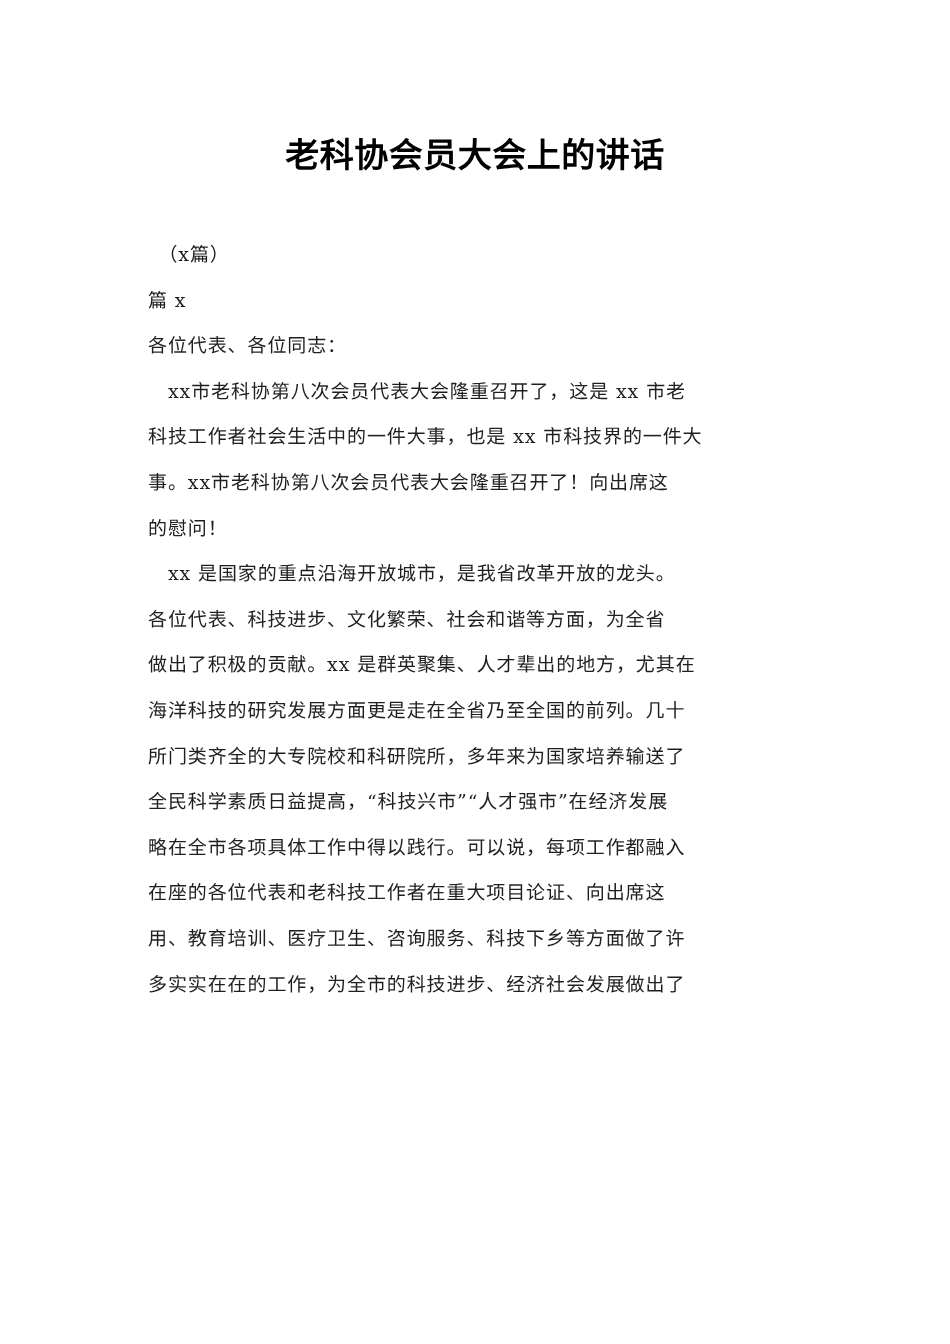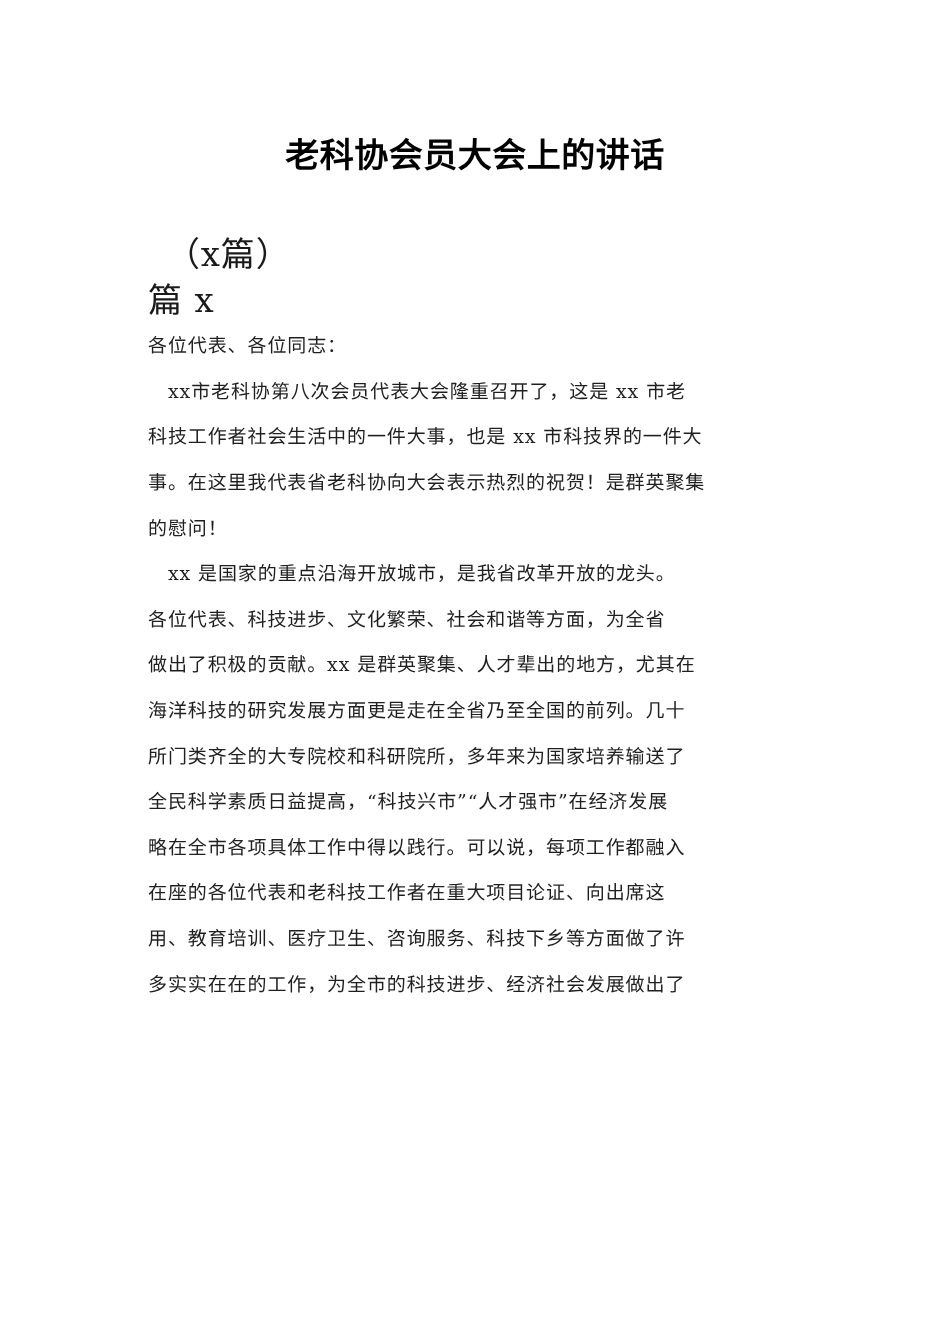--- a/index.html
+++ b/index.html
@@ -51,21 +51,21 @@
   .doc-line {
     font-size: 19px;
     line-height: 45.6px;
     letter-spacing: 0.9px;
     color: #1f1f1f;
     white-space: pre;
     font-weight: normal;
   }
 
   .meta-line {
-    font-size: 34px;
+    font-size: 19px;
     line-height: 45.6px;
     letter-spacing: 0.9px;
     white-space: pre;
   }
 </style>
 </head>
 <body>
 
 <div class="page">
 
@@ -74,21 +74,21 @@
   <div class="body-block">
 
     <div class="meta-line">　（x篇）</div>
 
     <div class="meta-line">篇 x</div>
 
     <div class="doc-line">各位代表、各位同志：</div>
 
     <div class="doc-line">　xx市老科协第八次会员代表大会隆重召开了，这是 xx 市老</div>
     <div class="doc-line">科技工作者社会生活中的一件大事，也是 xx 市科技界的一件大</div>
-    <div class="doc-line">事。在这里我代表省老科协向大会表示热烈的祝贺！是群英聚集</div>
+    <div class="doc-line">事。xx市老科协第八次会员代表大会隆重召开了！向出席这</div>
     <div class="doc-line">的慰问！</div>
 
     <div class="doc-line">　xx 是国家的重点沿海开放城市，是我省改革开放的龙头。</div>
     <div class="doc-line">各位代表、科技进步、文化繁荣、社会和谐等方面，为全省</div>
     <div class="doc-line">做出了积极的贡献。xx 是群英聚集、人才辈出的地方，尤其在</div>
     <div class="doc-line">海洋科技的研究发展方面更是走在全省乃至全国的前列。几十</div>
     <div class="doc-line">所门类齐全的大专院校和科研院所，多年来为国家培养输送了</div>
     <div class="doc-line">全民科学素质日益提高，“科技兴市”“人才强市”在经济发展</div>
     <div class="doc-line">略在全市各项具体工作中得以践行。可以说，每项工作都融入</div>
     <div class="doc-line">在座的各位代表和老科技工作者在重大项目论证、向出席这</div>

